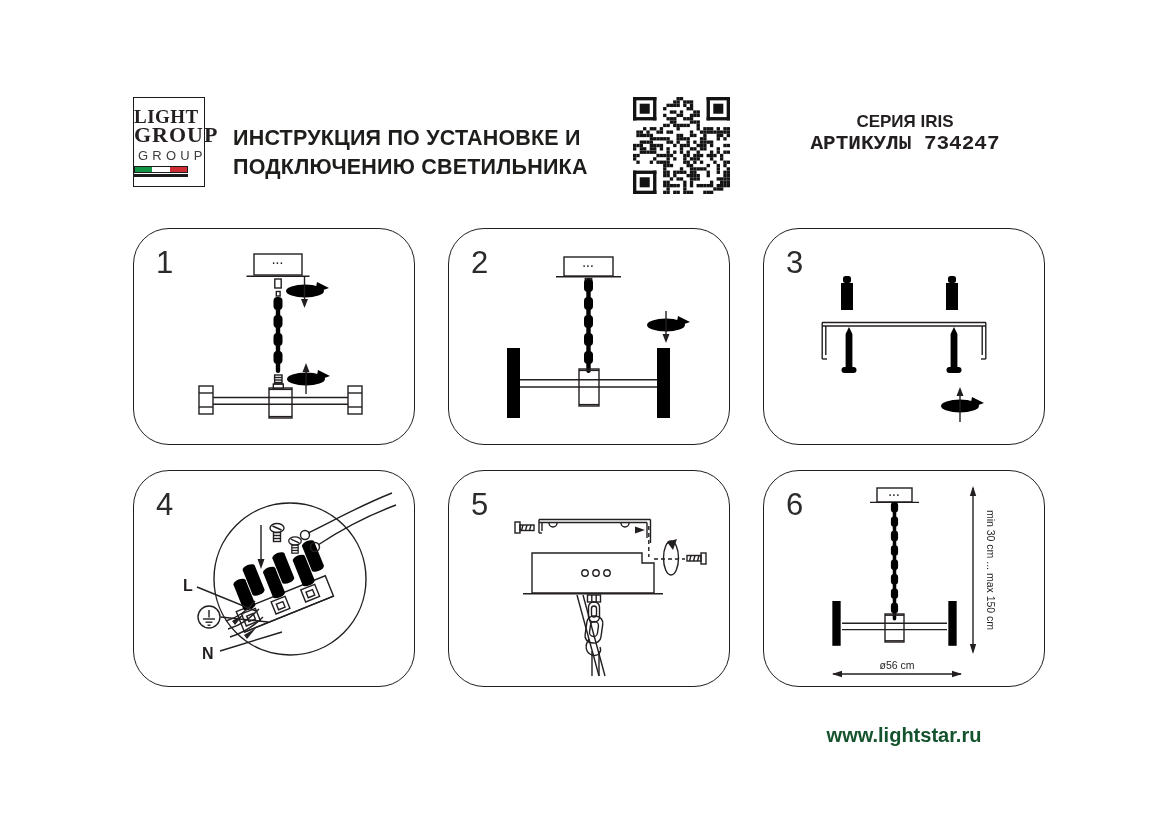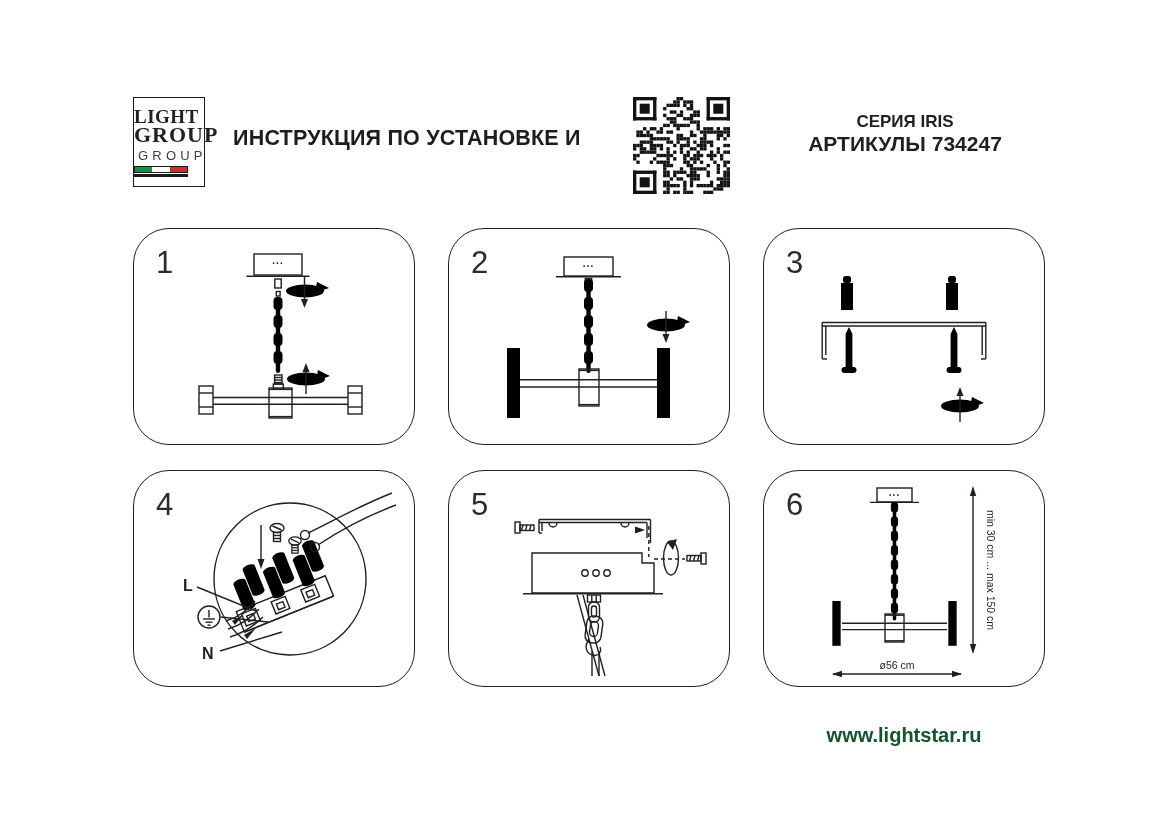--- a/index.html
+++ b/index.html
@@ -19,21 +19,21 @@
   .fg{background:#129447;} .fw{background:#ffffff;} .fr{background:#d12d35;}
   .flag-underline{width:54px;height:2.5px;background:#1a1a1a;margin-top:1.5px;}
 
   .title{position:absolute;left:233px;top:124px;font-size:21.5px;font-weight:bold;
          line-height:29px;color:#1d1d1b;letter-spacing:.2px;}
 
   .qr{position:absolute;left:633px;top:97px;width:97px;height:97px;}
 
   .series-block{position:absolute;left:760px;top:112px;width:290px;text-align:center;}
   .series{font-size:17px;font-weight:bold;}
-  .articles{font-size:21px;font-weight:bold;}
+  .articles{font-size:21px;font-weight:bold;font-family:Liberation Mono, monospace;}
 
   
   .panel{position:absolute;width:282px;height:217px;border:1.6px solid #231f20;
          border-radius:36px;box-sizing:border-box;background:#fff;}
   .num{position:absolute;left:22px;top:16px;font-size:31px;color:#2b2b2b;}
   .diag{position:absolute;left:0;top:0;width:282px;height:217px;}
 
   .diag line,.diag rect,.diag path,.diag circle,.diag ellipse,.diag polygon,.diag polyline{
         stroke:#231f20;fill:none;stroke-width:1.4;}
   .diag .f{fill:#231f20;stroke:none;}
@@ -104,20 +104,21 @@
     <div class="flag">
       <span class="fg"></span>
         <span class="fw"></span>
         <span class="fr"></span>
     </div>
     <div class="flag-underline"></div>
   </div>
 
   <div class="title">
     <div>ИНСТРУКЦИЯ ПО УСТАНОВКЕ И</div>
+    <div>ПОДКЛЮЧЕНИЮ СВЕТИЛЬНИКА</div>
   </div>
 
   <svg class="qr" viewBox="0 0 97 97">
       <rect x="43.48275862068965" y="0" width="3.3448275862068964" height="3.3448275862068964" fill="#131313"></rect>
       <rect x="46.82758620689655" y="0" width="3.3448275862068964" height="3.3448275862068964" fill="#131313"></rect>
       <rect x="40.137931034482754" y="3.3448275862068964" width="3.3448275862068964" height="3.3448275862068964" fill="#131313"></rect>
       <rect x="43.48275862068965" y="3.3448275862068964" width="3.3448275862068964" height="3.3448275862068964" fill="#131313"></rect>
       <rect x="50.172413793103445" y="3.3448275862068964" width="3.3448275862068964" height="3.3448275862068964" fill="#131313"></rect>
       <rect x="53.51724137931034" y="3.3448275862068964" width="3.3448275862068964" height="3.3448275862068964" fill="#131313"></rect>
       <rect x="56.86206896551724" y="3.3448275862068964" width="3.3448275862068964" height="3.3448275862068964" fill="#131313"></rect>

